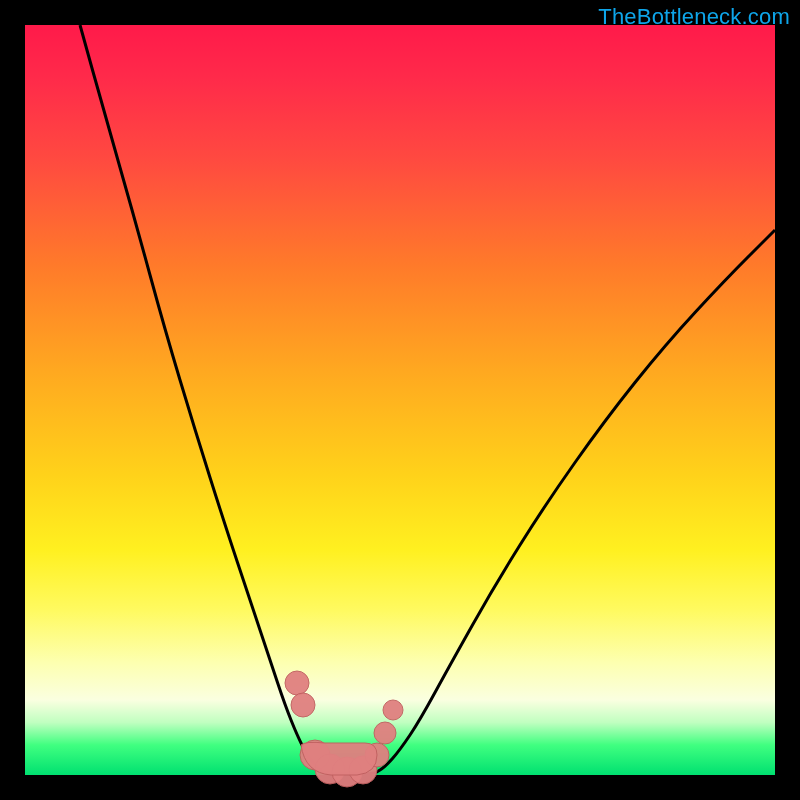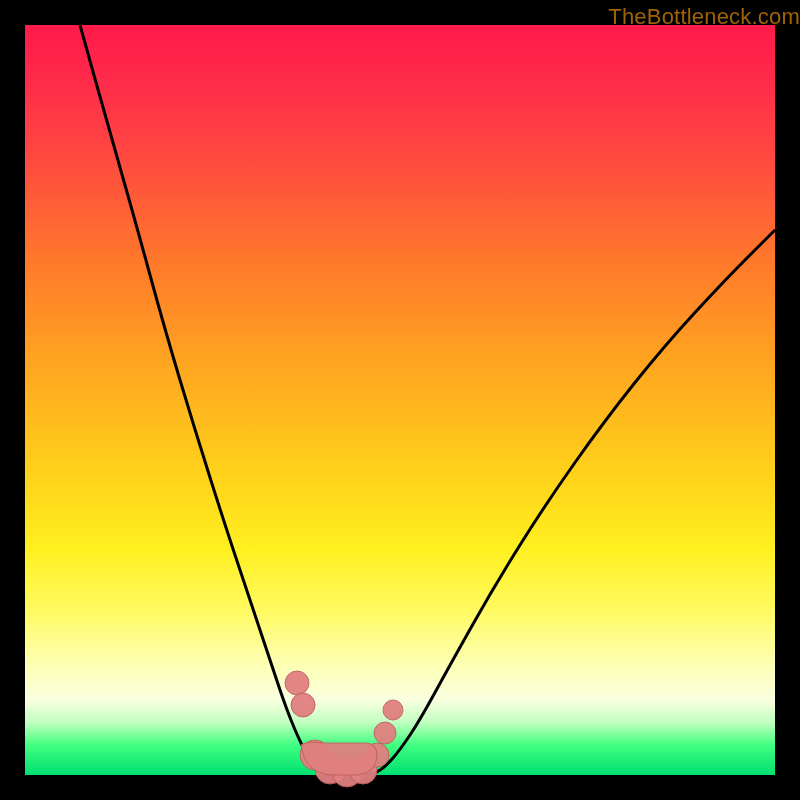--- a/index.html
+++ b/index.html
@@ -29,22 +29,22 @@
       #fdffb0 85%,
       #faffe0 90%,
       #c0ffc0 93%,
       #40ff80 96%,
       #00e070 100%
     );
   }
   .watermark {
     position: absolute;
     top: 4px;
-    right: 0;
-    color: #a16207;
+    right: 10px;
+    color: #0ea5e9;
     font-size: 22px;
     font-weight: 500;
     letter-spacing: 0.2px;
     z-index: 10;
     margin-left: 17px;
   }
   svg.curves {
     position: absolute;
     left: 25px;
     top: 25px;

